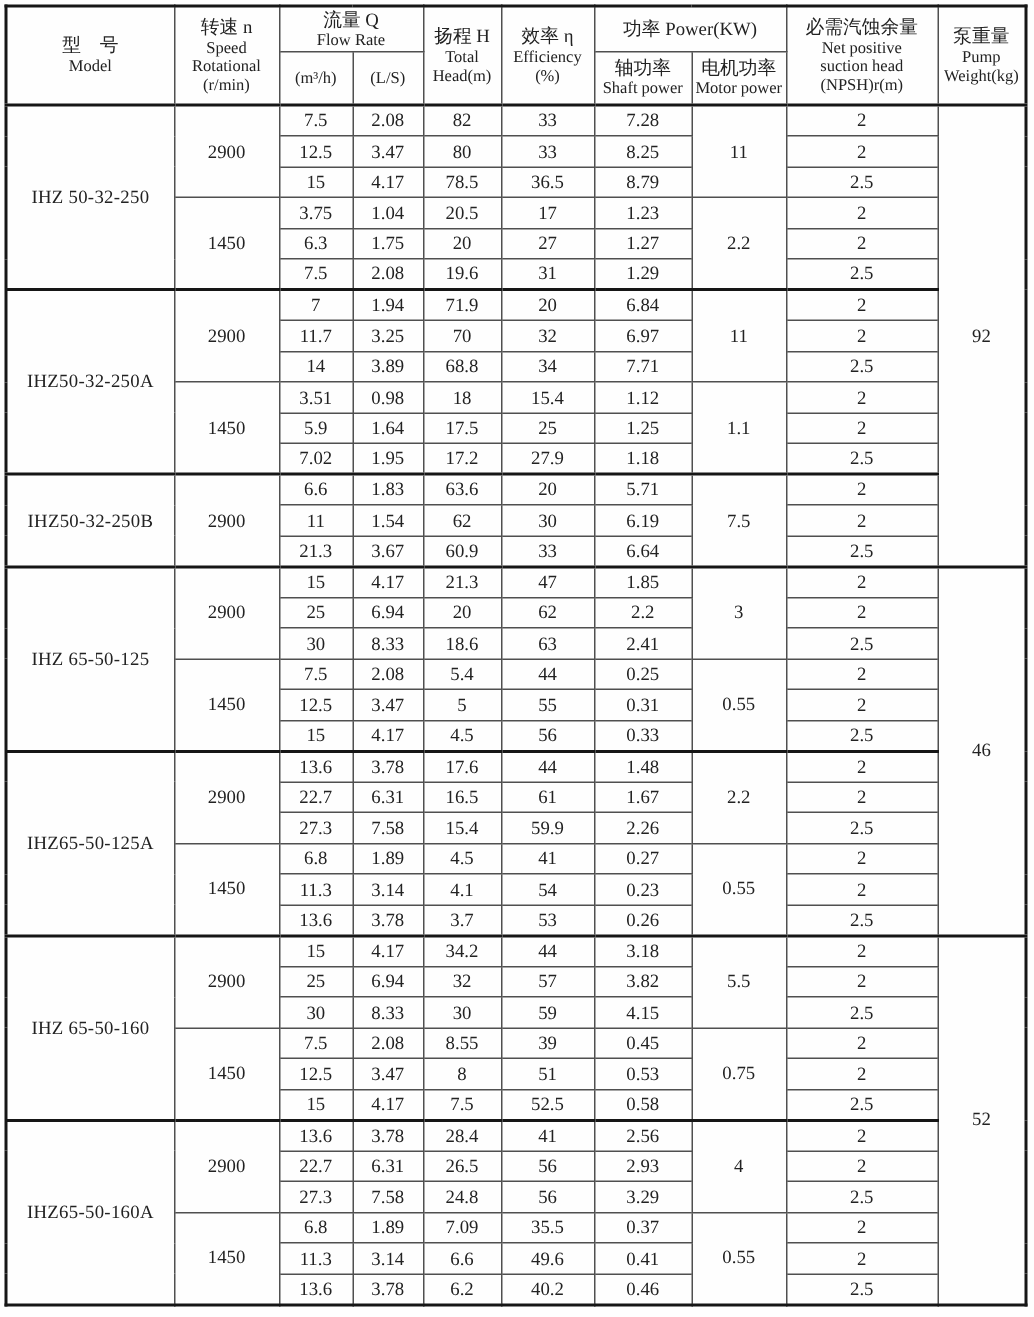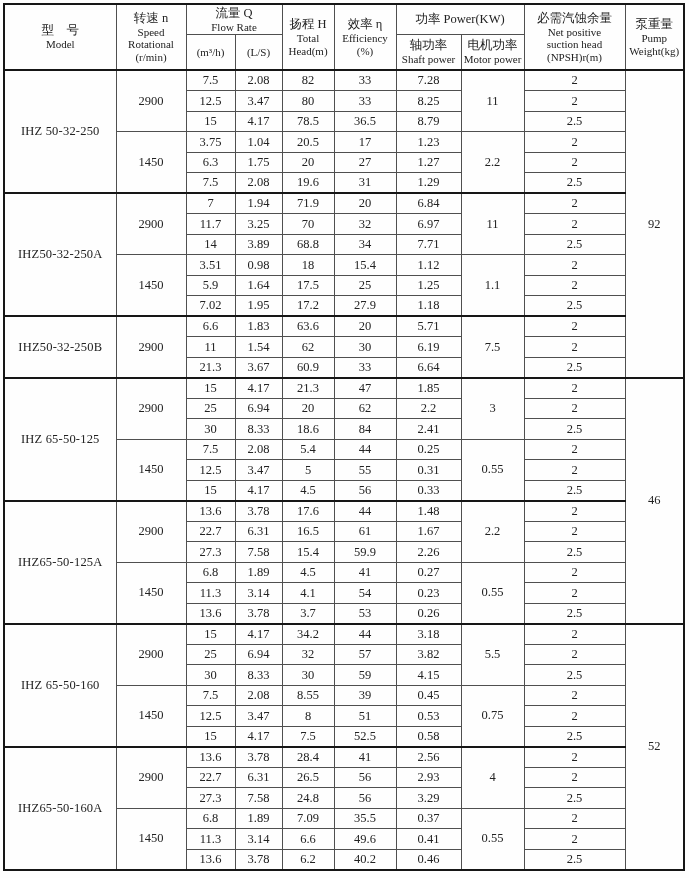--- a/index.html
+++ b/index.html
@@ -266,21 +266,21 @@
           <td>6.94</td>
           <td>20</td>
           <td>62</td>
           <td>2.2</td>
           <td>2</td>
         </tr>
         <tr>
           <td>30</td>
           <td>8.33</td>
           <td>18.6</td>
-          <td>84</td>
+          <td>63</td>
           <td>2.41</td>
           <td>2.5</td>
         </tr>
         <tr>
           <td rowspan="3">1450</td>
           <td>7.5</td>
           <td>2.08</td>
           <td>5.4</td>
           <td>44</td>
           <td>0.25</td>

